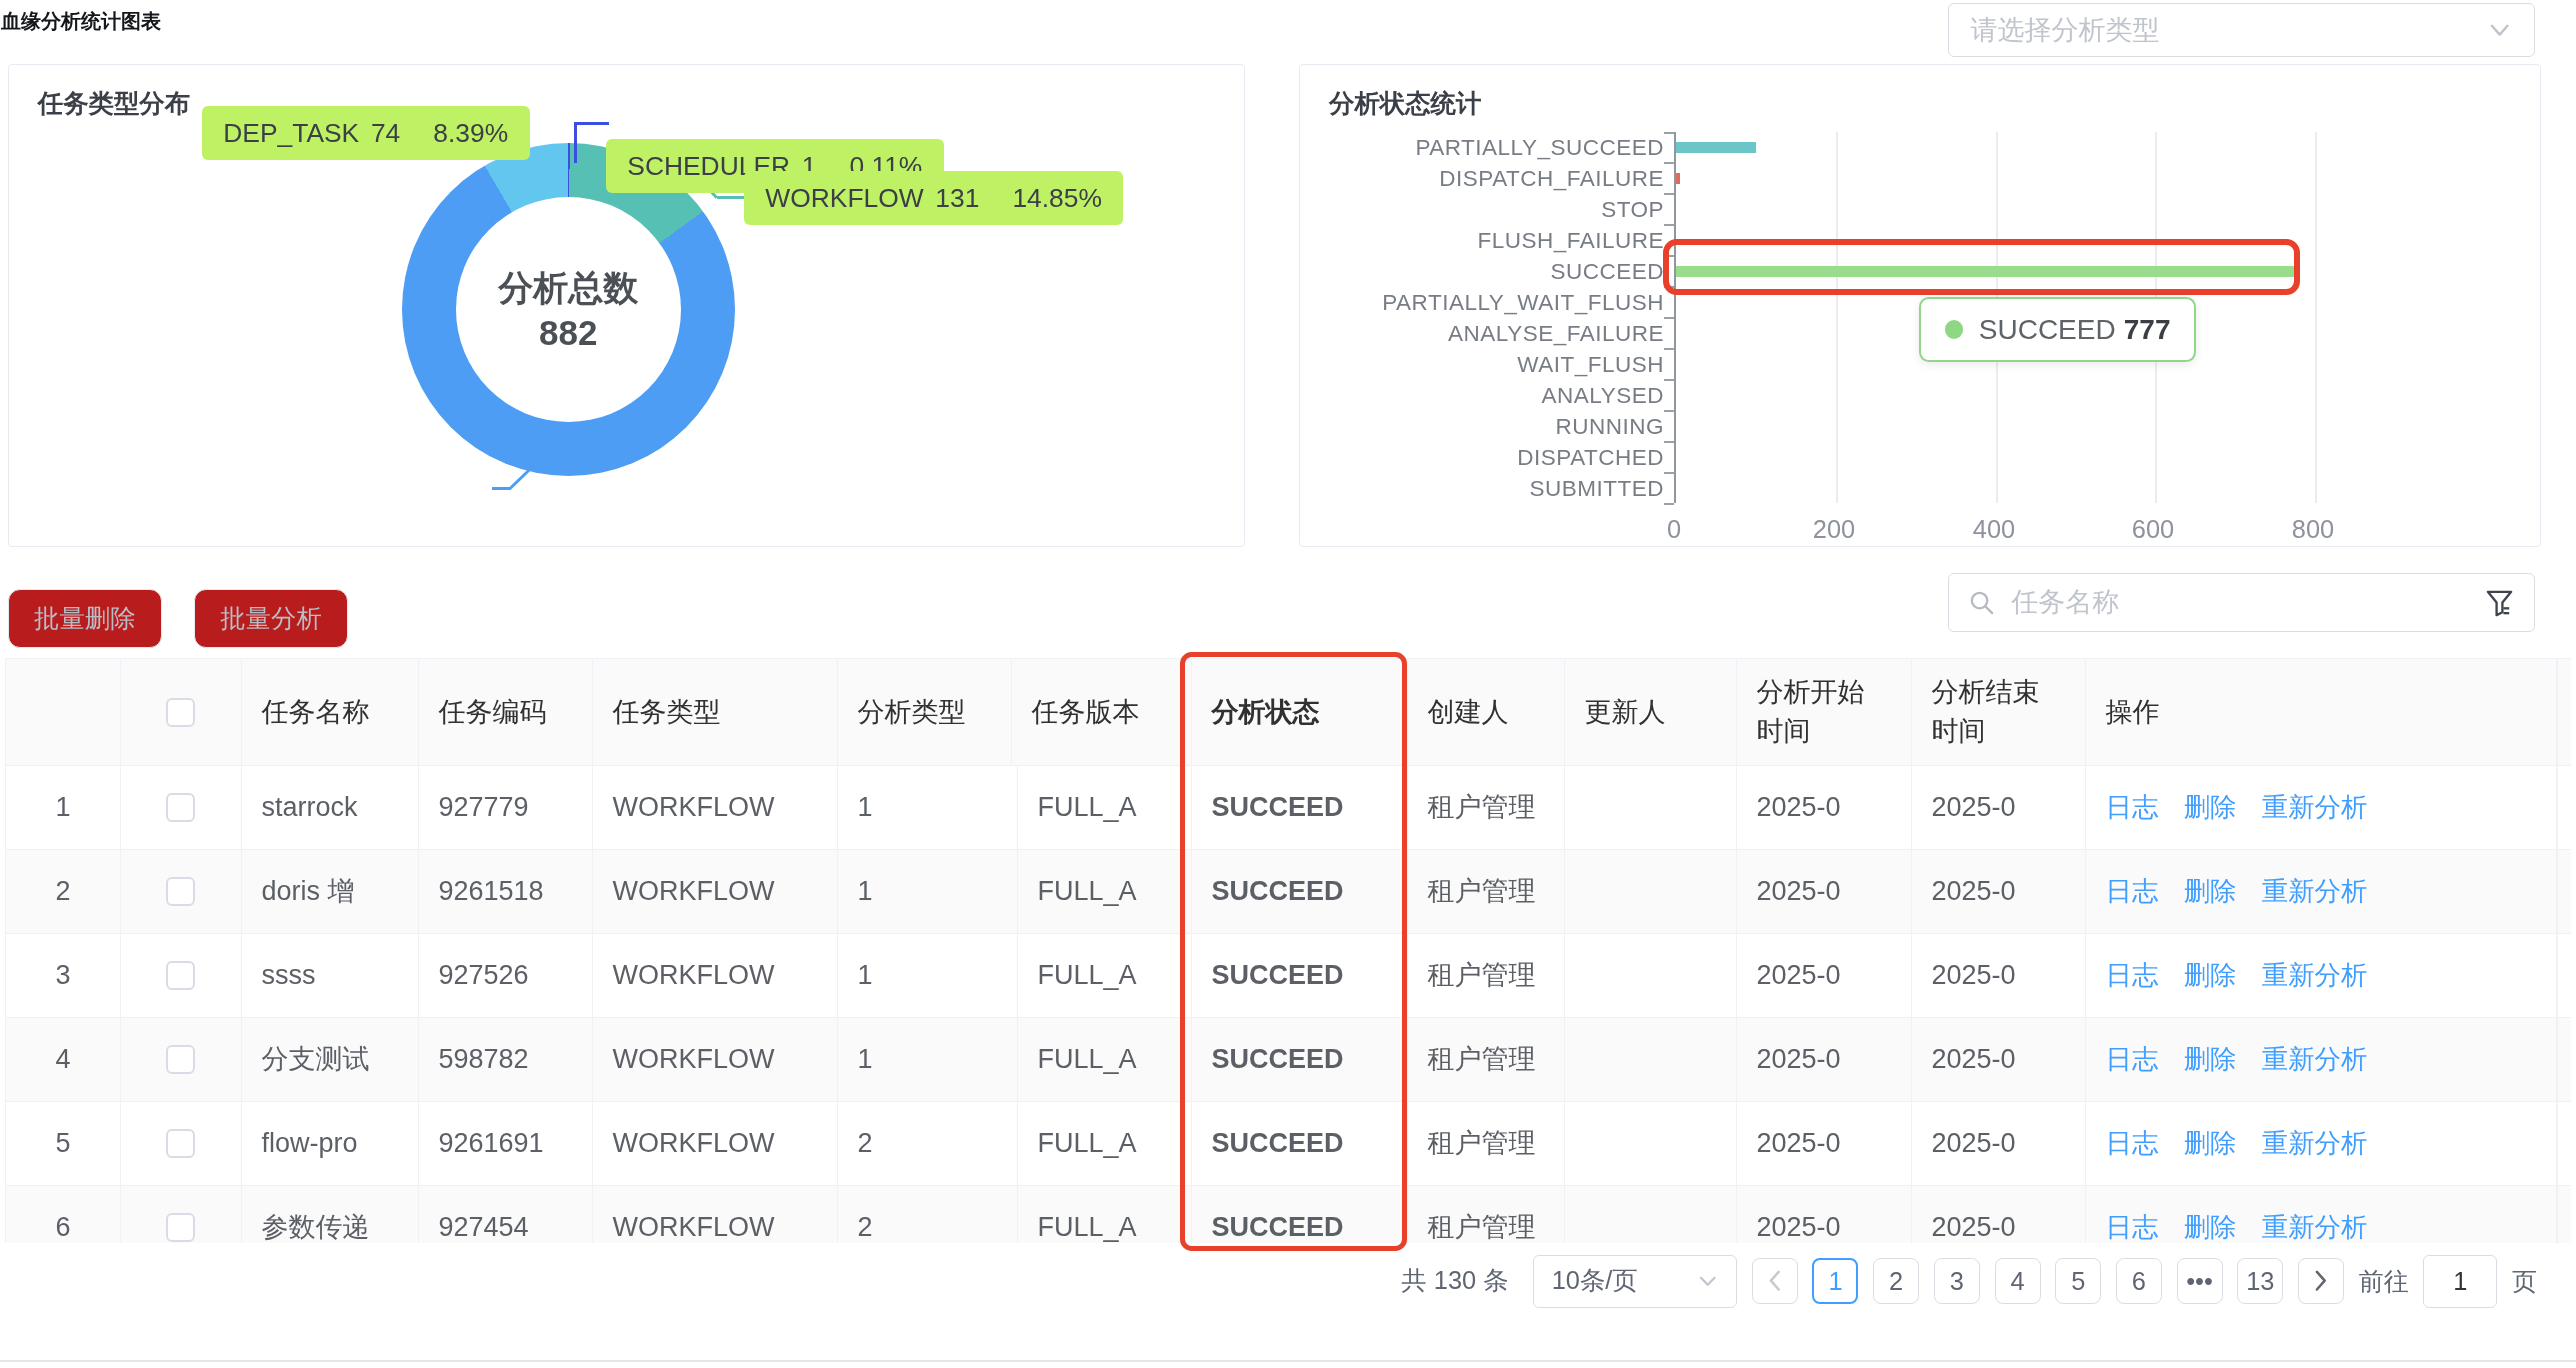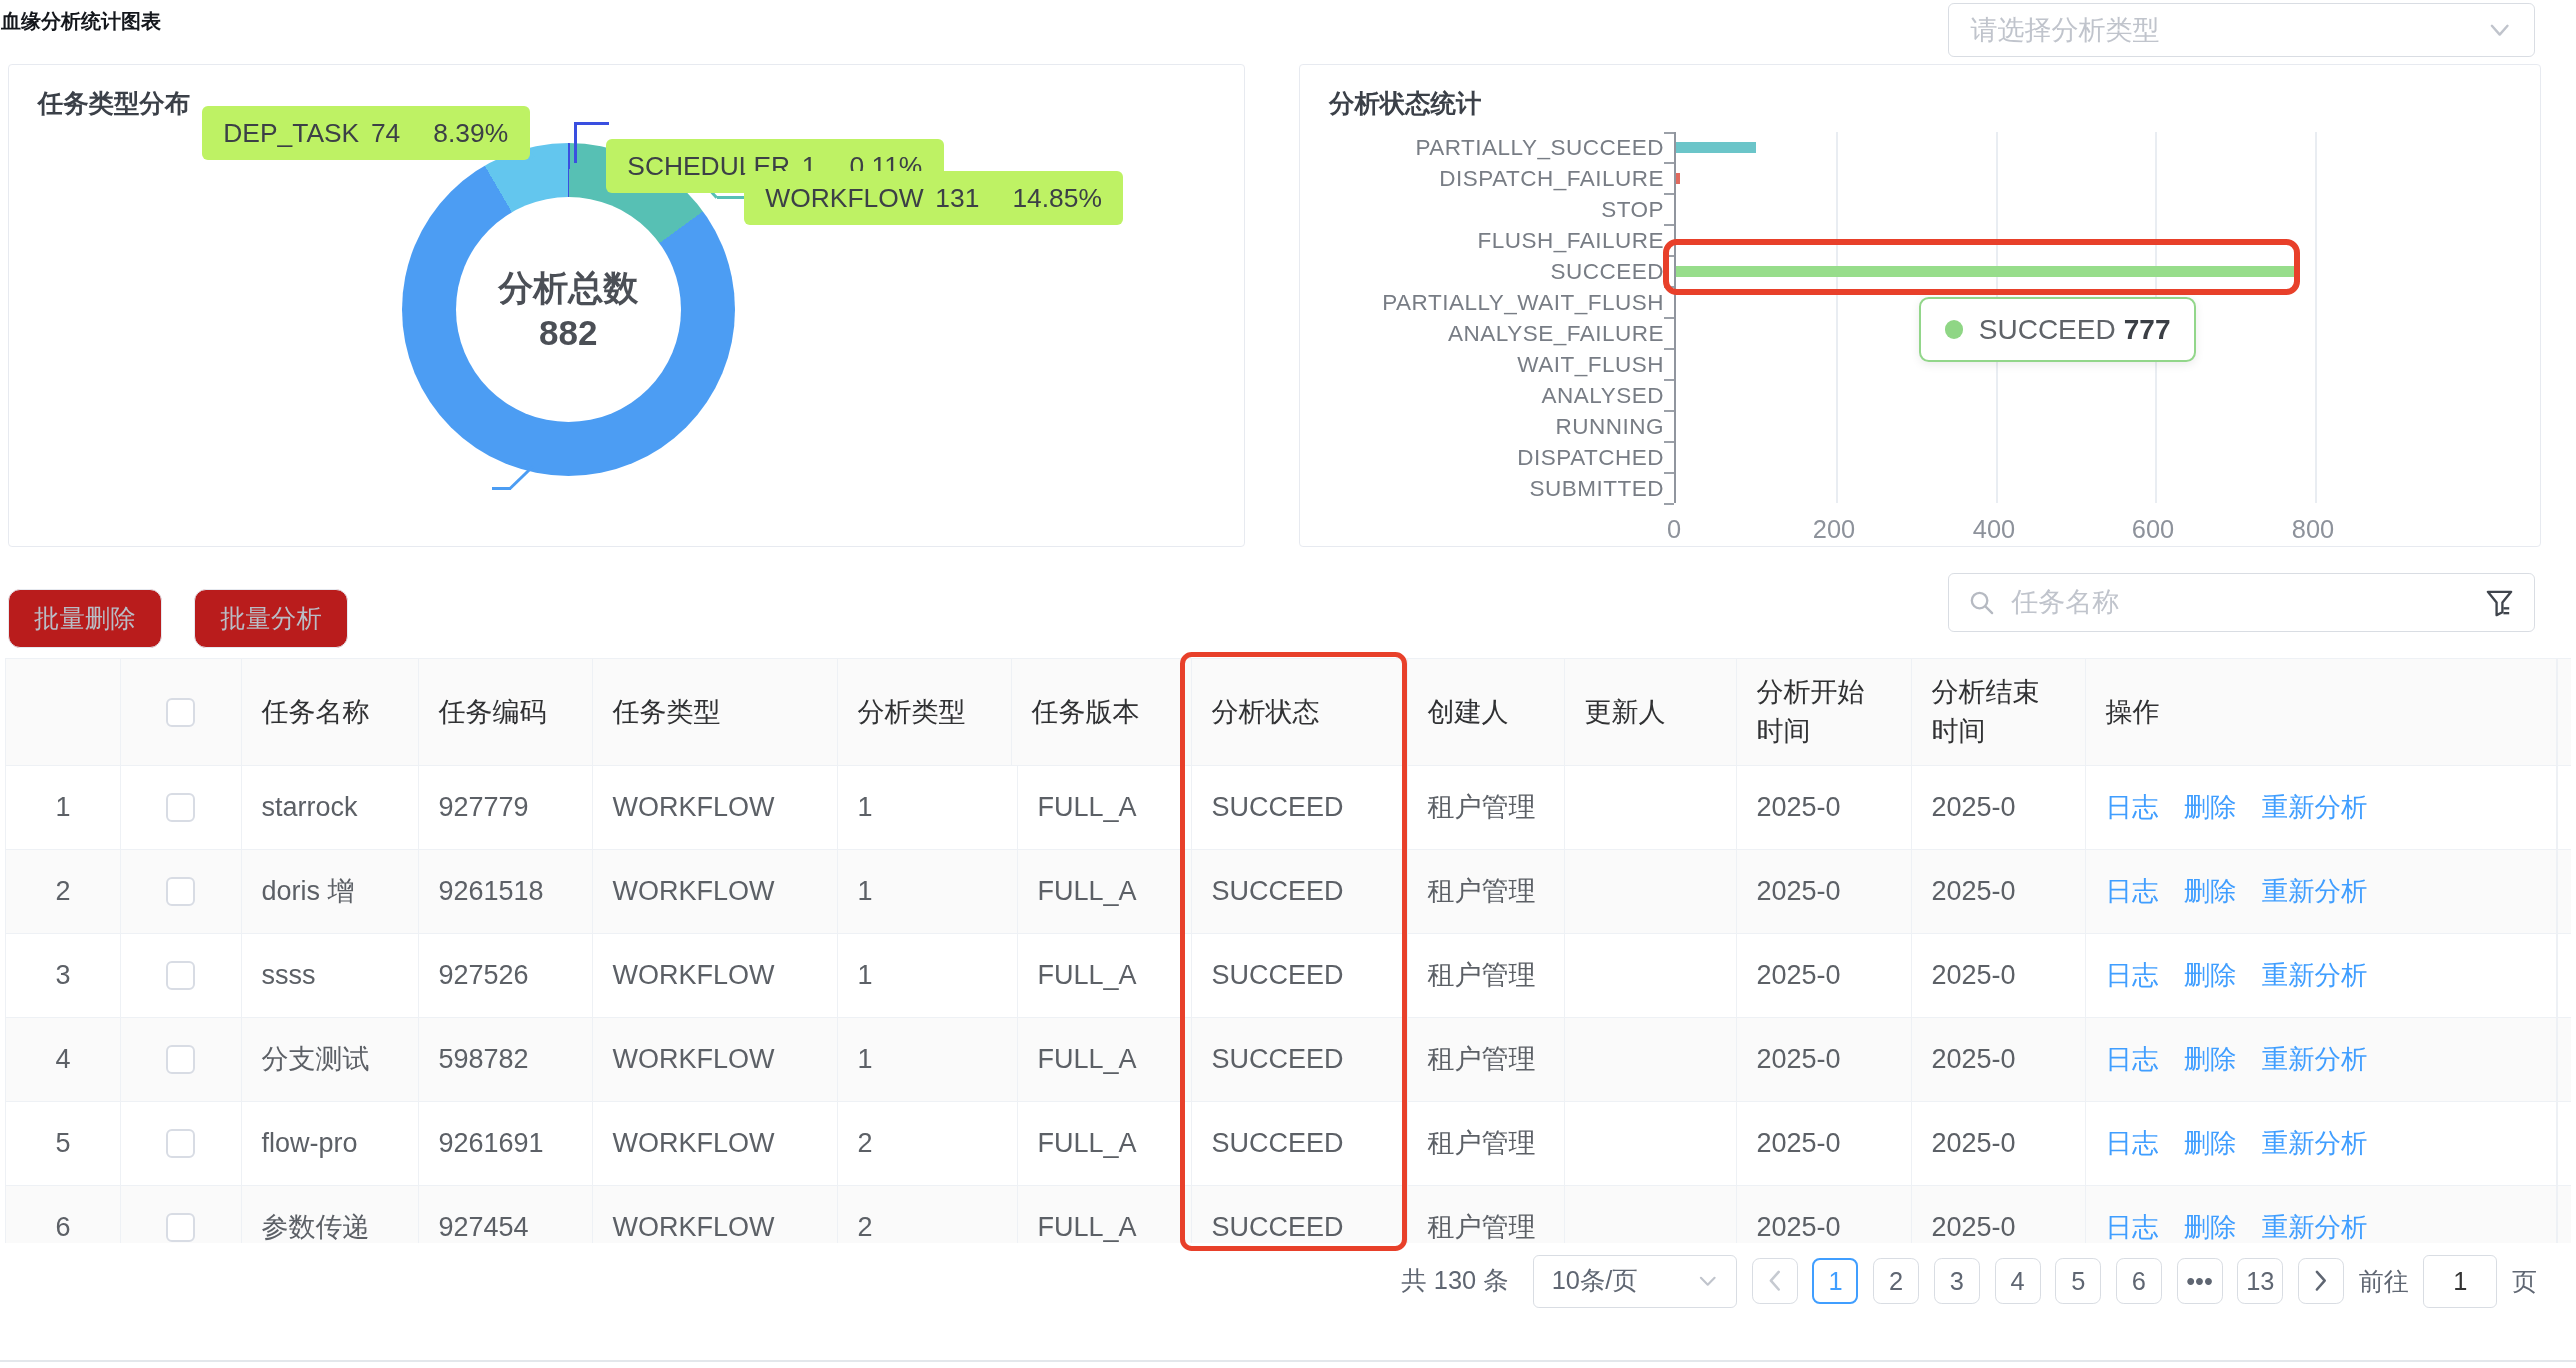--- a/index.html
+++ b/index.html
@@ -80,21 +80,21 @@
   .trow{display:flex;height:84px;background:#fff;border-bottom:1px solid #eef1f5;border-left:1px solid #eef1f5;box-sizing:border-box;}
   .trow.alt{background:#fafafa;}
   .thead{display:flex;height:108px;background:#fafafa;color:#303133;border-top:1px solid #eef1f5;
     border-bottom:1px solid #eef1f5;border-left:1px solid #eef1f5;box-sizing:border-box;}
   .td{flex:none;display:flex;align-items:center;padding:0 19.6px;box-sizing:border-box;
     border-right:1px solid #eef1f5;color:#5c6066;overflow:hidden;line-height:39px;}
   .thead .td{color:#303133;}
   .c0{width:115px;justify-content:center;padding:0;}
   .c1{width:121px;justify-content:center;padding:0;}
   .c2{width:177px;}.c3{width:174px;}.c4{width:245px;}.c5{width:180px;}
-  .c6{width:174px;}.c7{width:216px;}.c8{width:157px;}.c9{width:172px;}
+  .c6{width:174px;}.c7{width:216px;font-weight:bold;}.c8{width:157px;}.c9{width:172px;}
   .c10{width:175px;}.c11{width:174px;}.c12{width:471px;}
   .gut{width:14.7px;padding:0;border-right:none;border-left:1px solid #eef1f5;}
   input[type=checkbox]{appearance:none;-webkit-appearance:none;width:29px;height:29px;margin:0;
     border:2px solid #d8dce4;border-radius:5.9px;background:#fff;}
   .lnk{color:#409eff;margin-right:25.4px;cursor:pointer;text-decoration:none;font-size:26.4px;white-space:nowrap;}
   .table-redbox{position:absolute;left:1180px;top:652px;width:227px;height:599px;box-sizing:border-box;
     border:5.9px solid #e8402a;border-radius:11.7px;z-index:7;pointer-events:none;}
   
   .pagination{position:absolute;left:0;top:1243px;width:2576px;height:76px;background:#fff;z-index:5;
     display:flex;align-items:center;justify-content:flex-end;padding-right:39px;box-sizing:border-box;gap:14.7px;}

